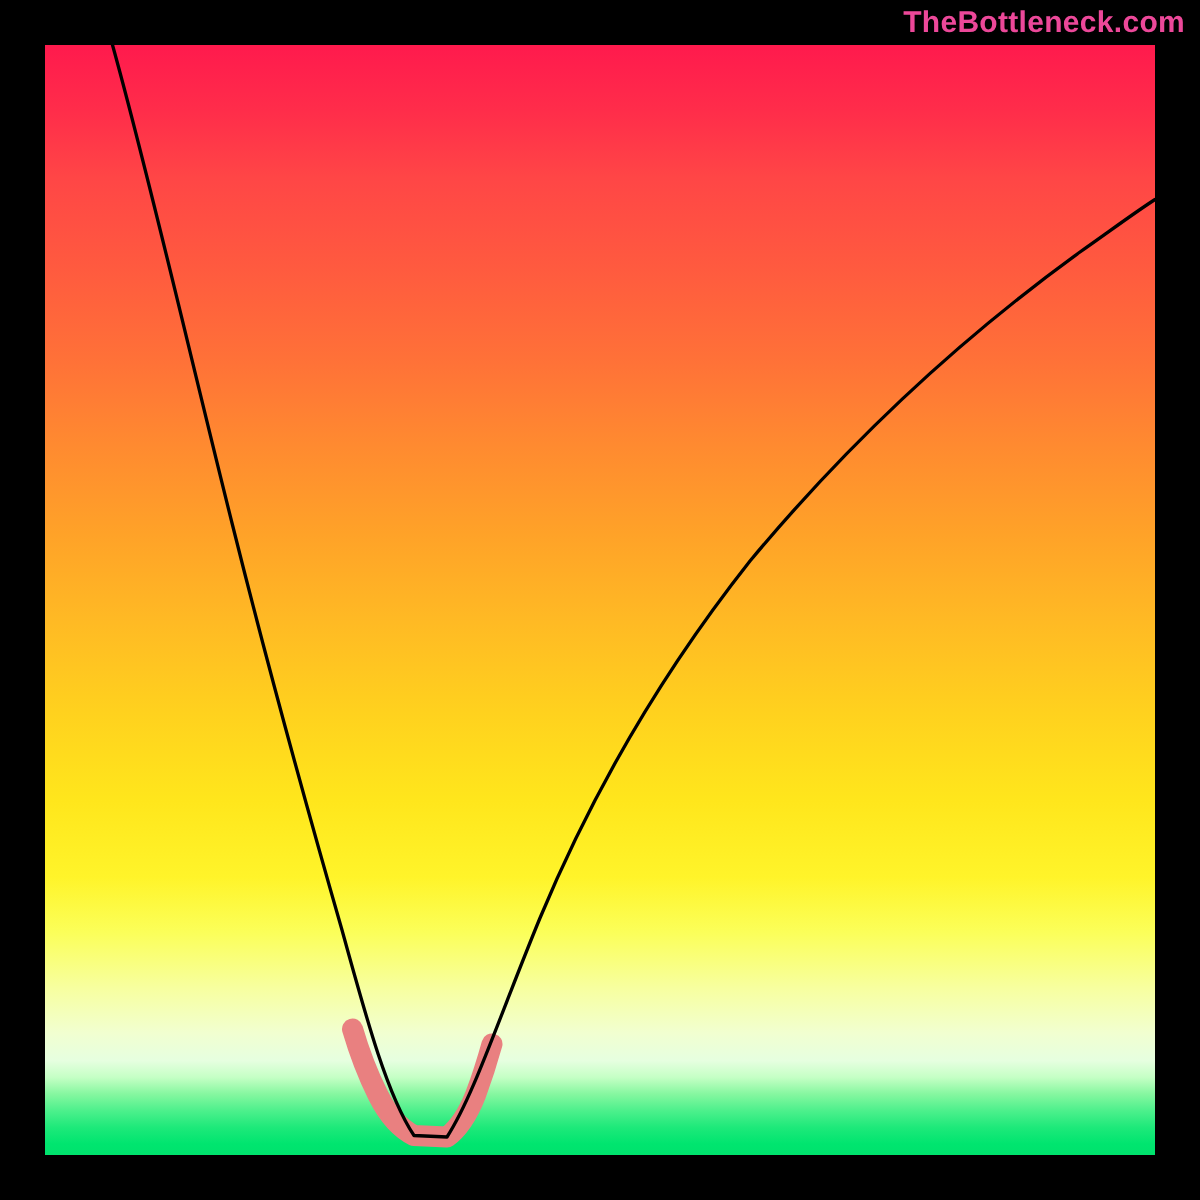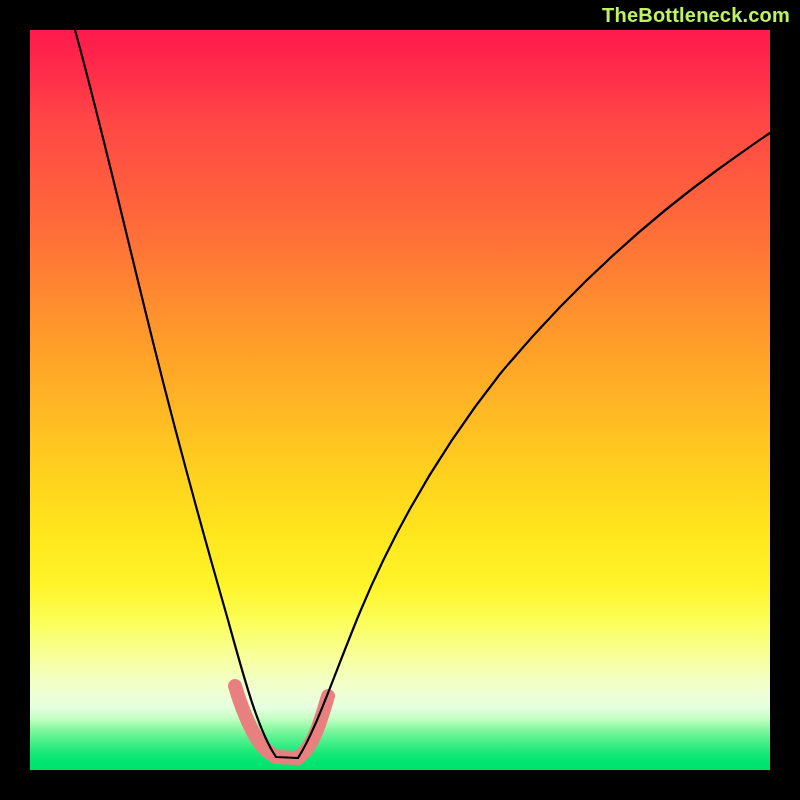--- a/index.html
+++ b/index.html
@@ -47,21 +47,21 @@
       #4df08c 96%,
       #1ee97a 97.5%,
       #00e56f 99%,
       #00e26d 100%
     );
   }
   .watermark {
     position: absolute;
     top: 4px;
     right: 10px;
-    color: #bef264;
+    color: #ec4899;
     font-size: 20px;
     font-weight: 600;
     letter-spacing: 0.2px;
     user-select: none;
   }
   svg.curve {
     position: absolute;
     left: 0;
     top: 0;
     width: 740px;

